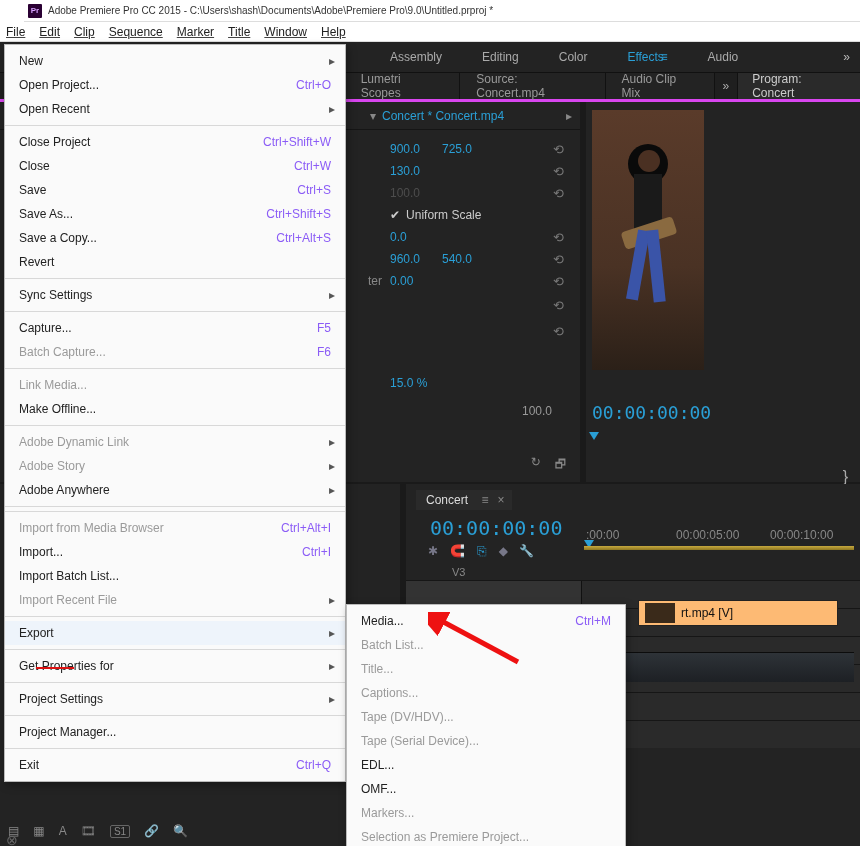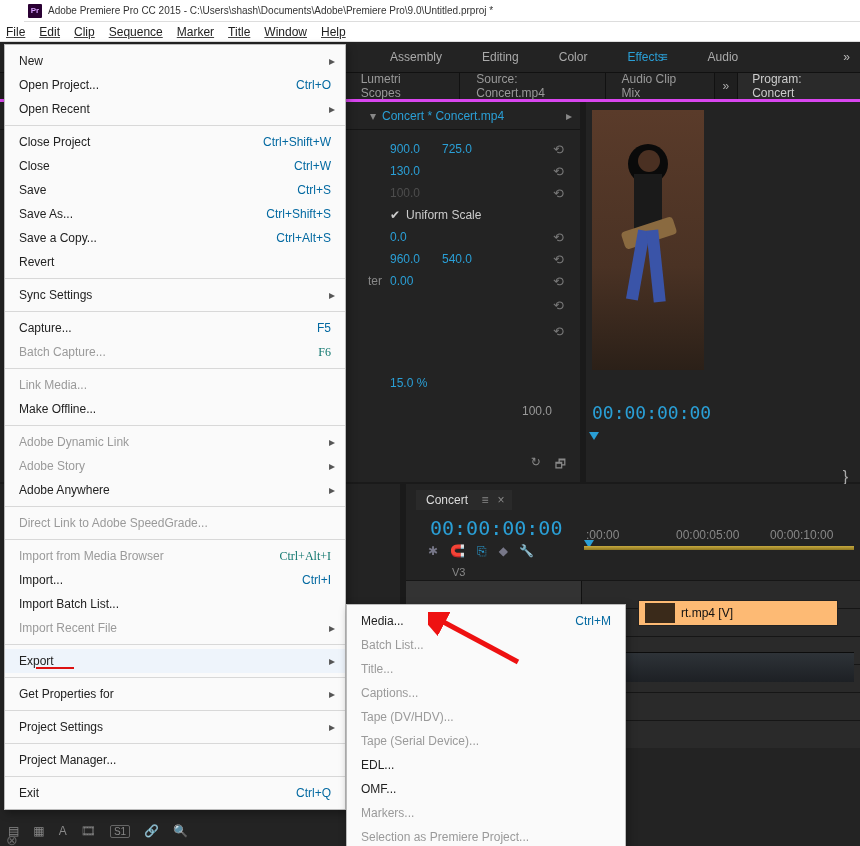--- a/index.html
+++ b/index.html
@@ -91,22 +91,22 @@
   .tl-track{ height:28px; border-top:1px solid #161616; background:#2a2a2a; display:flex;}
   .tl-track .lhead{ width:176px; border-right:1px solid #111; background:#333;}
   .tl-clip{ position:absolute; left:232px; top:116px; height:26px; background:#fdba74; color:#111; display:flex; align-items:center; padding-left:6px; font-size:11px; border:1px solid #222;}
   .tl-clip .thumb{ width:30px;height:20px;background:#3a2a1a;margin-right:6px;}
   .tl-audio{ position:absolute; left:178px; top:168px; right:6px; height:30px; background:linear-gradient(#2e3338,#1d2024); border-top:1px solid #0c0c0c;}
 
   
   .menu{ position:absolute; background:#fafafa; box-shadow:2px 3px 8px rgba(0,0,0,.35); border:1px solid #bbb; color:#222; padding:4px 0;}
   .menu .item{ height:24px; display:flex; align-items:center; padding:0 14px; position:relative;}
   .menu .item.disabled{ color:#9a9a9a;}
-  .menu .item .sc{ margin-left:auto; color:#0369a1; font-size:12px;}
-  .menu .item .sc.disabled{ color:#0f766e;font-family:Liberation Serif, serif;}
+  .menu .item .sc{ margin-left:auto; color:#8b5cf6; font-size:12px;}
+  .menu .item .sc.disabled{ color:#8b5cf6;}
   .menu .item .sub{ position:absolute; right:10px; color:#555;}
   .menu .sep{ height:1px; background:#d8d8d8; margin:4px 0;}
   .menu .item.hover{ background:#eef4fb;}
 
   #file-menu{ left:4px; top:44px; width:342px;}
   #export-menu{ left:346px; top:604px; width:280px;}
   .export-underline{ position:absolute; left:36px; top:614px; width:38px; height:2px; background:#d11;} 
 
   
   .red-arrow{ position:absolute; left:428px; top:612px; pointer-events:none;}
@@ -371,23 +371,20 @@
     </div>
     <div class="item disabled">
       <span>Adobe Story</span>
       <span class="sub">▸</span>
     </div>
     <div class="item">
       <span>Adobe Anywhere</span>
       <span class="sub">▸</span>
     </div>
     <div class="sep"></div>
-    <div class="item disabled">
-      <span>Direct Link to Adobe SpeedGrade...</span>
-    </div>
     <div class="sep"></div>
     <div class="item disabled">
       <span>Import from Media Browser</span>
       <span class="sc disabled">Ctrl+Alt+I</span>
     </div>
     <div class="item">
       <span>Import...</span>
       <span class="sc">Ctrl+I</span>
     </div>
     <div class="item">

